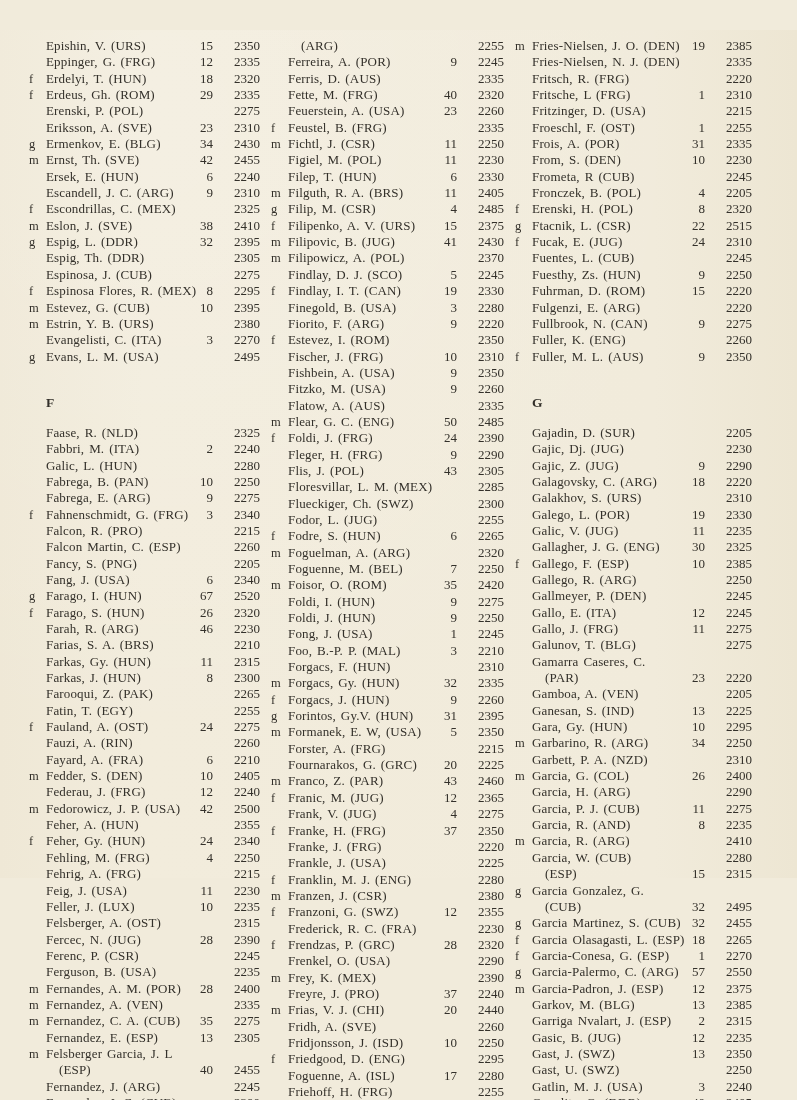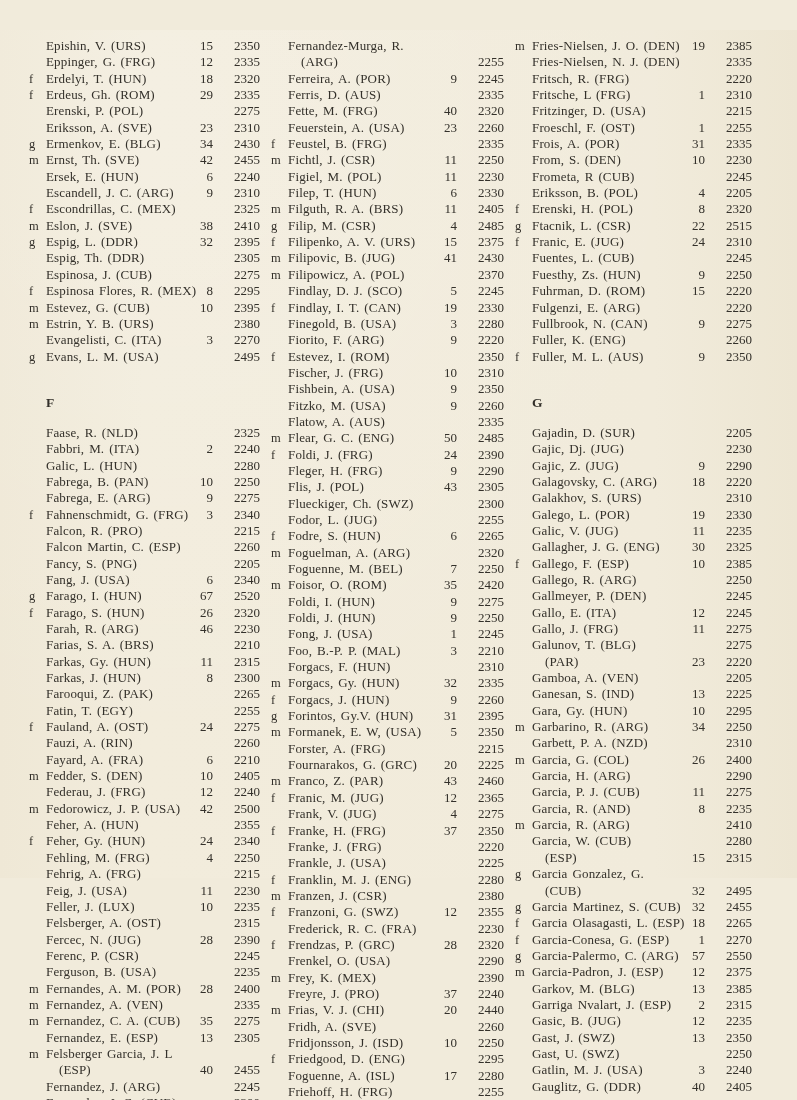--- a/index.html
+++ b/index.html
@@ -440,26 +440,20 @@
         <span class="r">2390</span>
       </div>
       <div class="row">
         <span class="t"></span>
         <span class="n">Fernandez, R. (CUB)</span>
         <span class="g"></span>
         <span class="r">2255</span>
       </div>
     </div>
     <div class="col c2">
-      <div class="row">
-        <span class="t"></span>
-        <span class="n">Fernandez-Murga, R.</span>
-        <span class="g"></span>
-        <span class="r"></span>
-      </div>
       <div class="row cont">
         <span class="t"></span>
         <span class="n">(ARG)</span>
         <span class="g"></span>
         <span class="r">2255</span>
       </div>
       <div class="row">
         <span class="t"></span>
         <span class="n">Ferreira, A. (POR)</span>
         <span class="g">9</span>
@@ -610,20 +604,26 @@
         <span class="r">2290</span>
       </div>
       <div class="row">
         <span class="t"></span>
         <span class="n">Flis, J. (POL)</span>
         <span class="g">43</span>
         <span class="r">2305</span>
       </div>
       <div class="row">
         <span class="t"></span>
+        <span class="n">Floresvillar, L. M. (MEX)</span>
+        <span class="g"></span>
+        <span class="r">2285</span>
+      </div>
+      <div class="row">
+        <span class="t"></span>
         <span class="n">Flueckiger, Ch. (SWZ)</span>
         <span class="g"></span>
         <span class="r">2300</span>
       </div>
       <div class="row">
         <span class="t"></span>
         <span class="n">Fodor, L. (JUG)</span>
         <span class="g"></span>
         <span class="r">2255</span>
       </div>
@@ -888,39 +888,39 @@
         <span class="r">2230</span>
       </div>
       <div class="row">
         <span class="t"></span>
         <span class="n">Frometa, R (CUB)</span>
         <span class="g"></span>
         <span class="r">2245</span>
       </div>
       <div class="row">
         <span class="t"></span>
-        <span class="n">Eriksson, B. (POL)</span>
+        <span class="n">Fronczek, B. (POL)</span>
         <span class="g">4</span>
         <span class="r">2205</span>
       </div>
       <div class="row">
         <span class="t">f</span>
         <span class="n">Erenski, H. (POL)</span>
         <span class="g">8</span>
         <span class="r">2320</span>
       </div>
       <div class="row">
         <span class="t">g</span>
         <span class="n">Ftacnik, L. (CSR)</span>
         <span class="g">22</span>
         <span class="r">2515</span>
       </div>
       <div class="row">
         <span class="t">f</span>
-        <span class="n">Franic, E. (JUG)</span>
+        <span class="n">Fucak, E. (JUG)</span>
         <span class="g">24</span>
         <span class="r">2310</span>
       </div>
       <div class="row">
         <span class="t"></span>
         <span class="n">Fuentes, L. (CUB)</span>
         <span class="g"></span>
         <span class="r">2245</span>
       </div>
       <div class="row">
@@ -1036,20 +1036,26 @@
         <span class="t"></span>
         <span class="n">Gallo, J. (FRG)</span>
         <span class="g">11</span>
         <span class="r">2275</span>
       </div>
       <div class="row">
         <span class="t"></span>
         <span class="n">Galunov, T. (BLG)</span>
         <span class="g"></span>
         <span class="r">2275</span>
+      </div>
+      <div class="row">
+        <span class="t"></span>
+        <span class="n">Gamarra Caseres, C.</span>
+        <span class="g"></span>
+        <span class="r"></span>
       </div>
       <div class="row cont">
         <span class="t"></span>
         <span class="n">(PAR)</span>
         <span class="g">23</span>
         <span class="r">2220</span>
       </div>
       <div class="row">
         <span class="t"></span>
         <span class="n">Gamboa, A. (VEN)</span>

